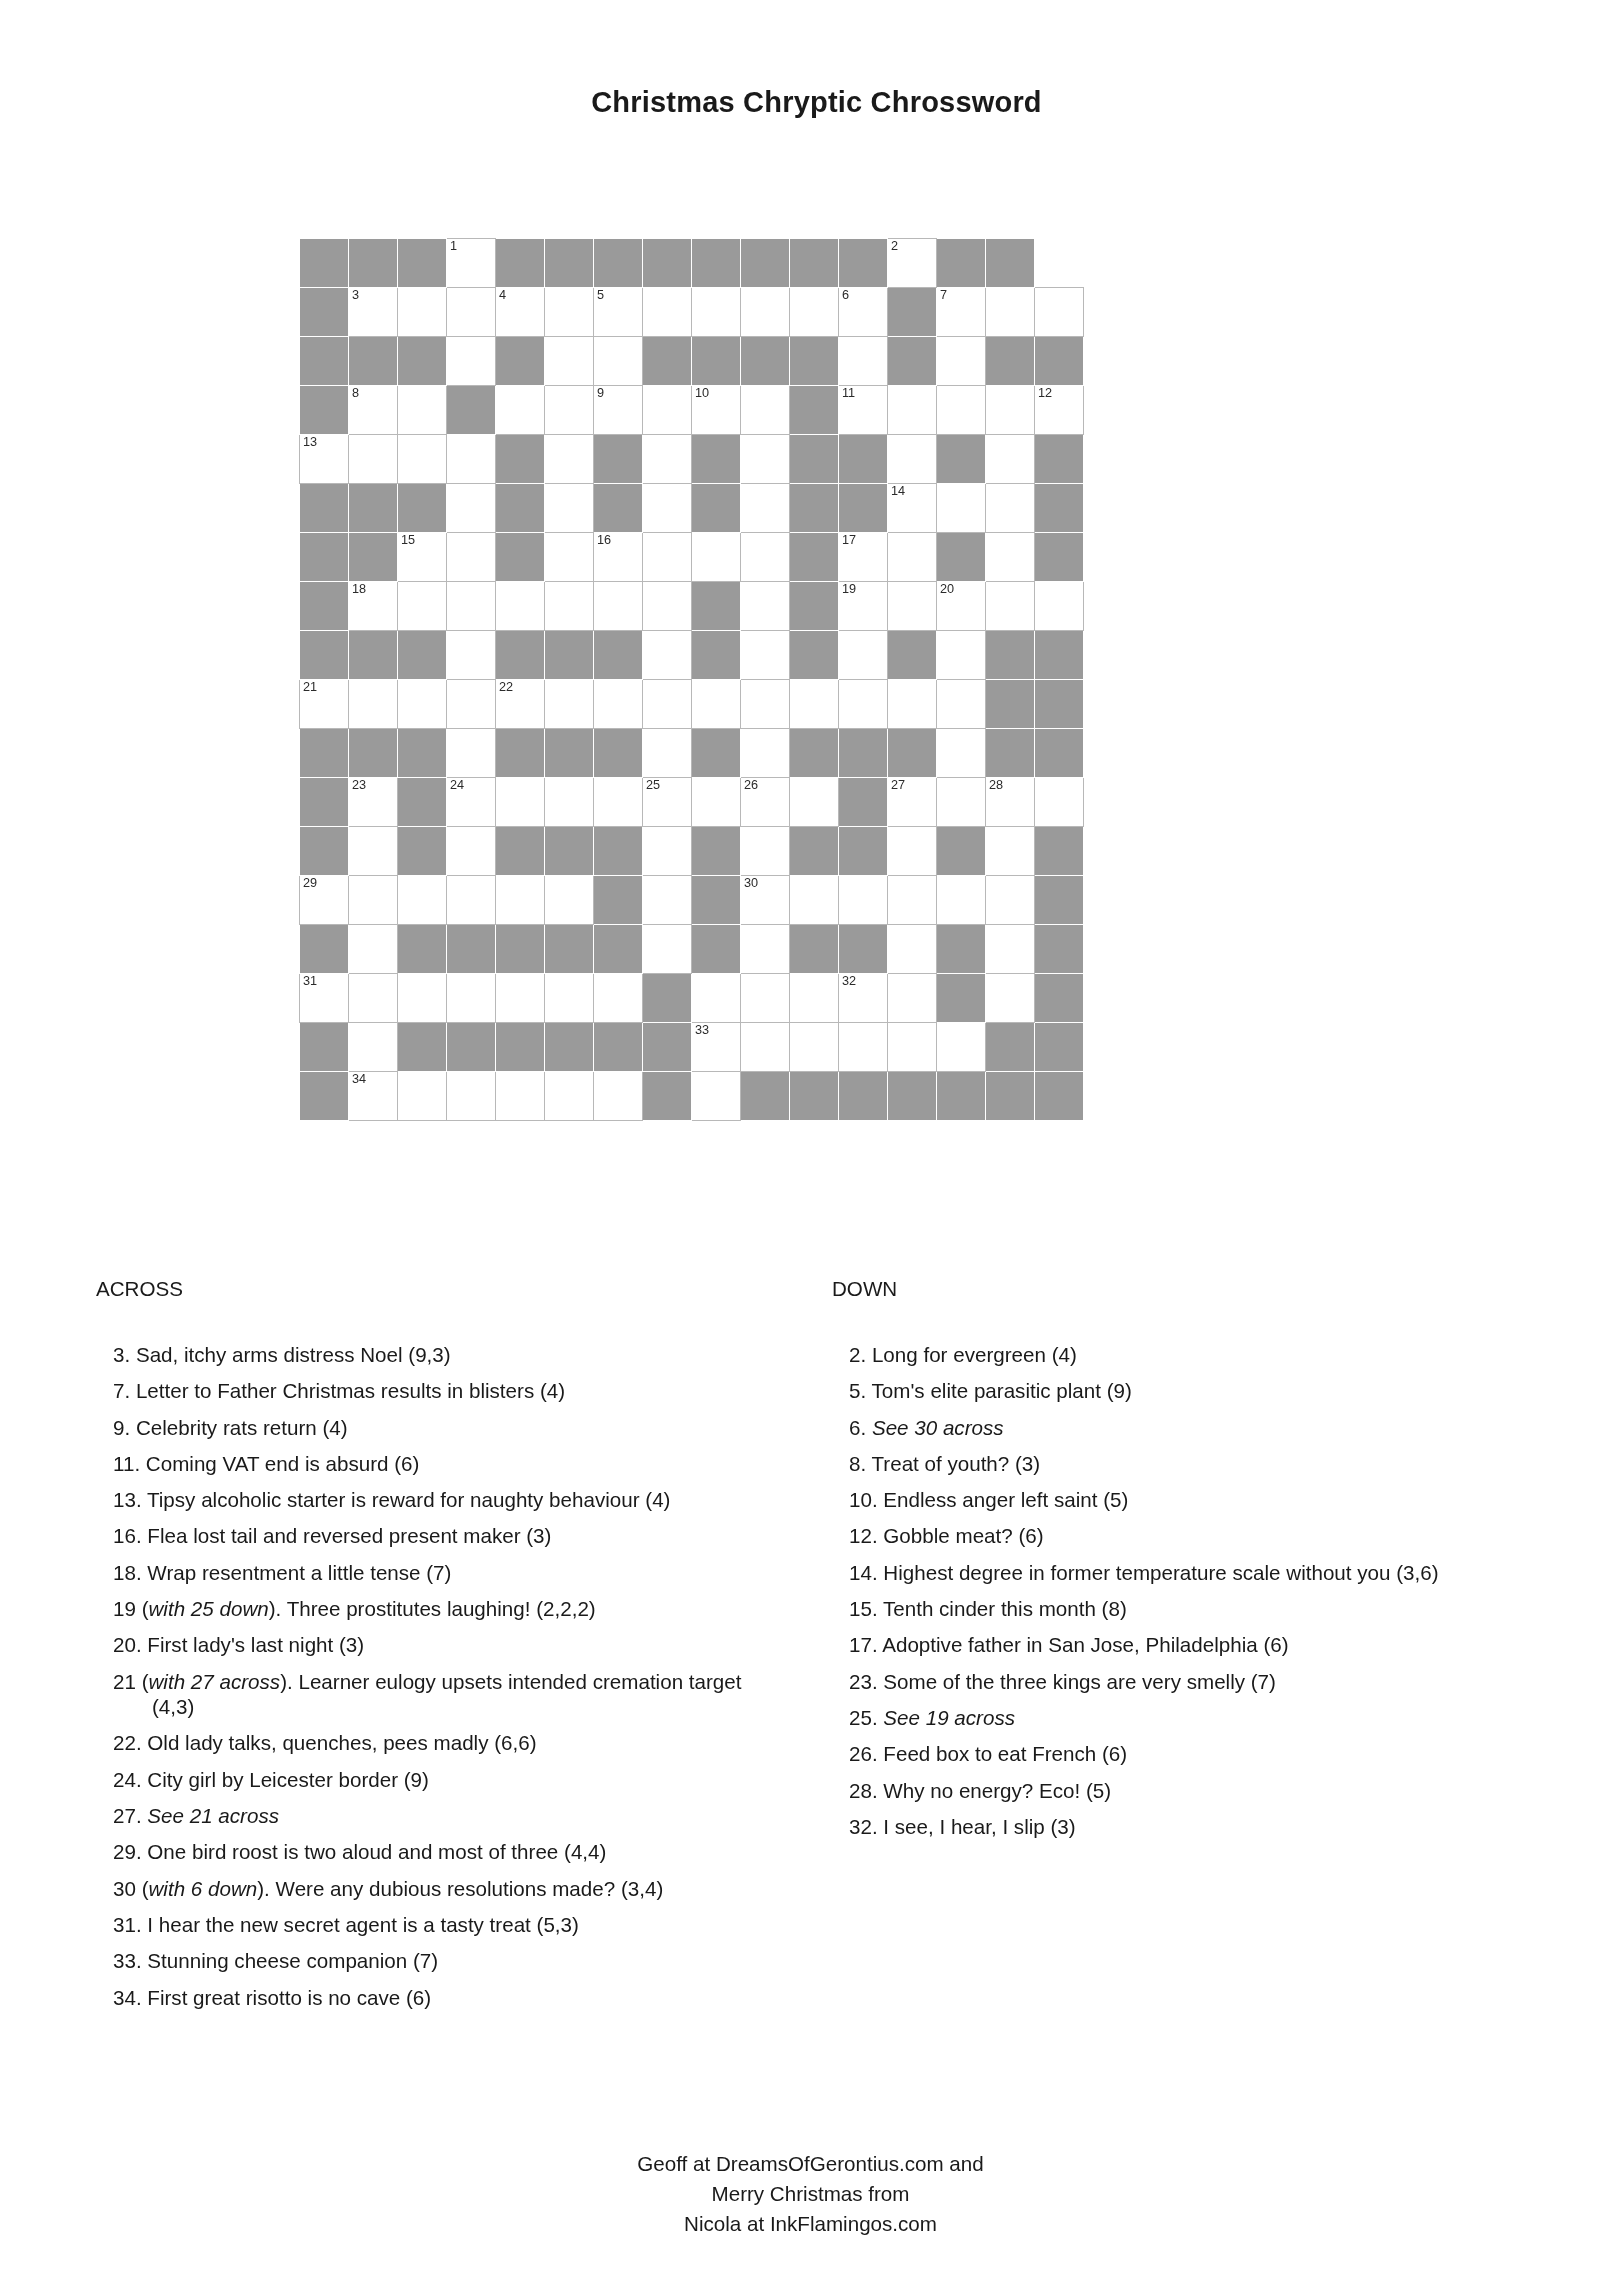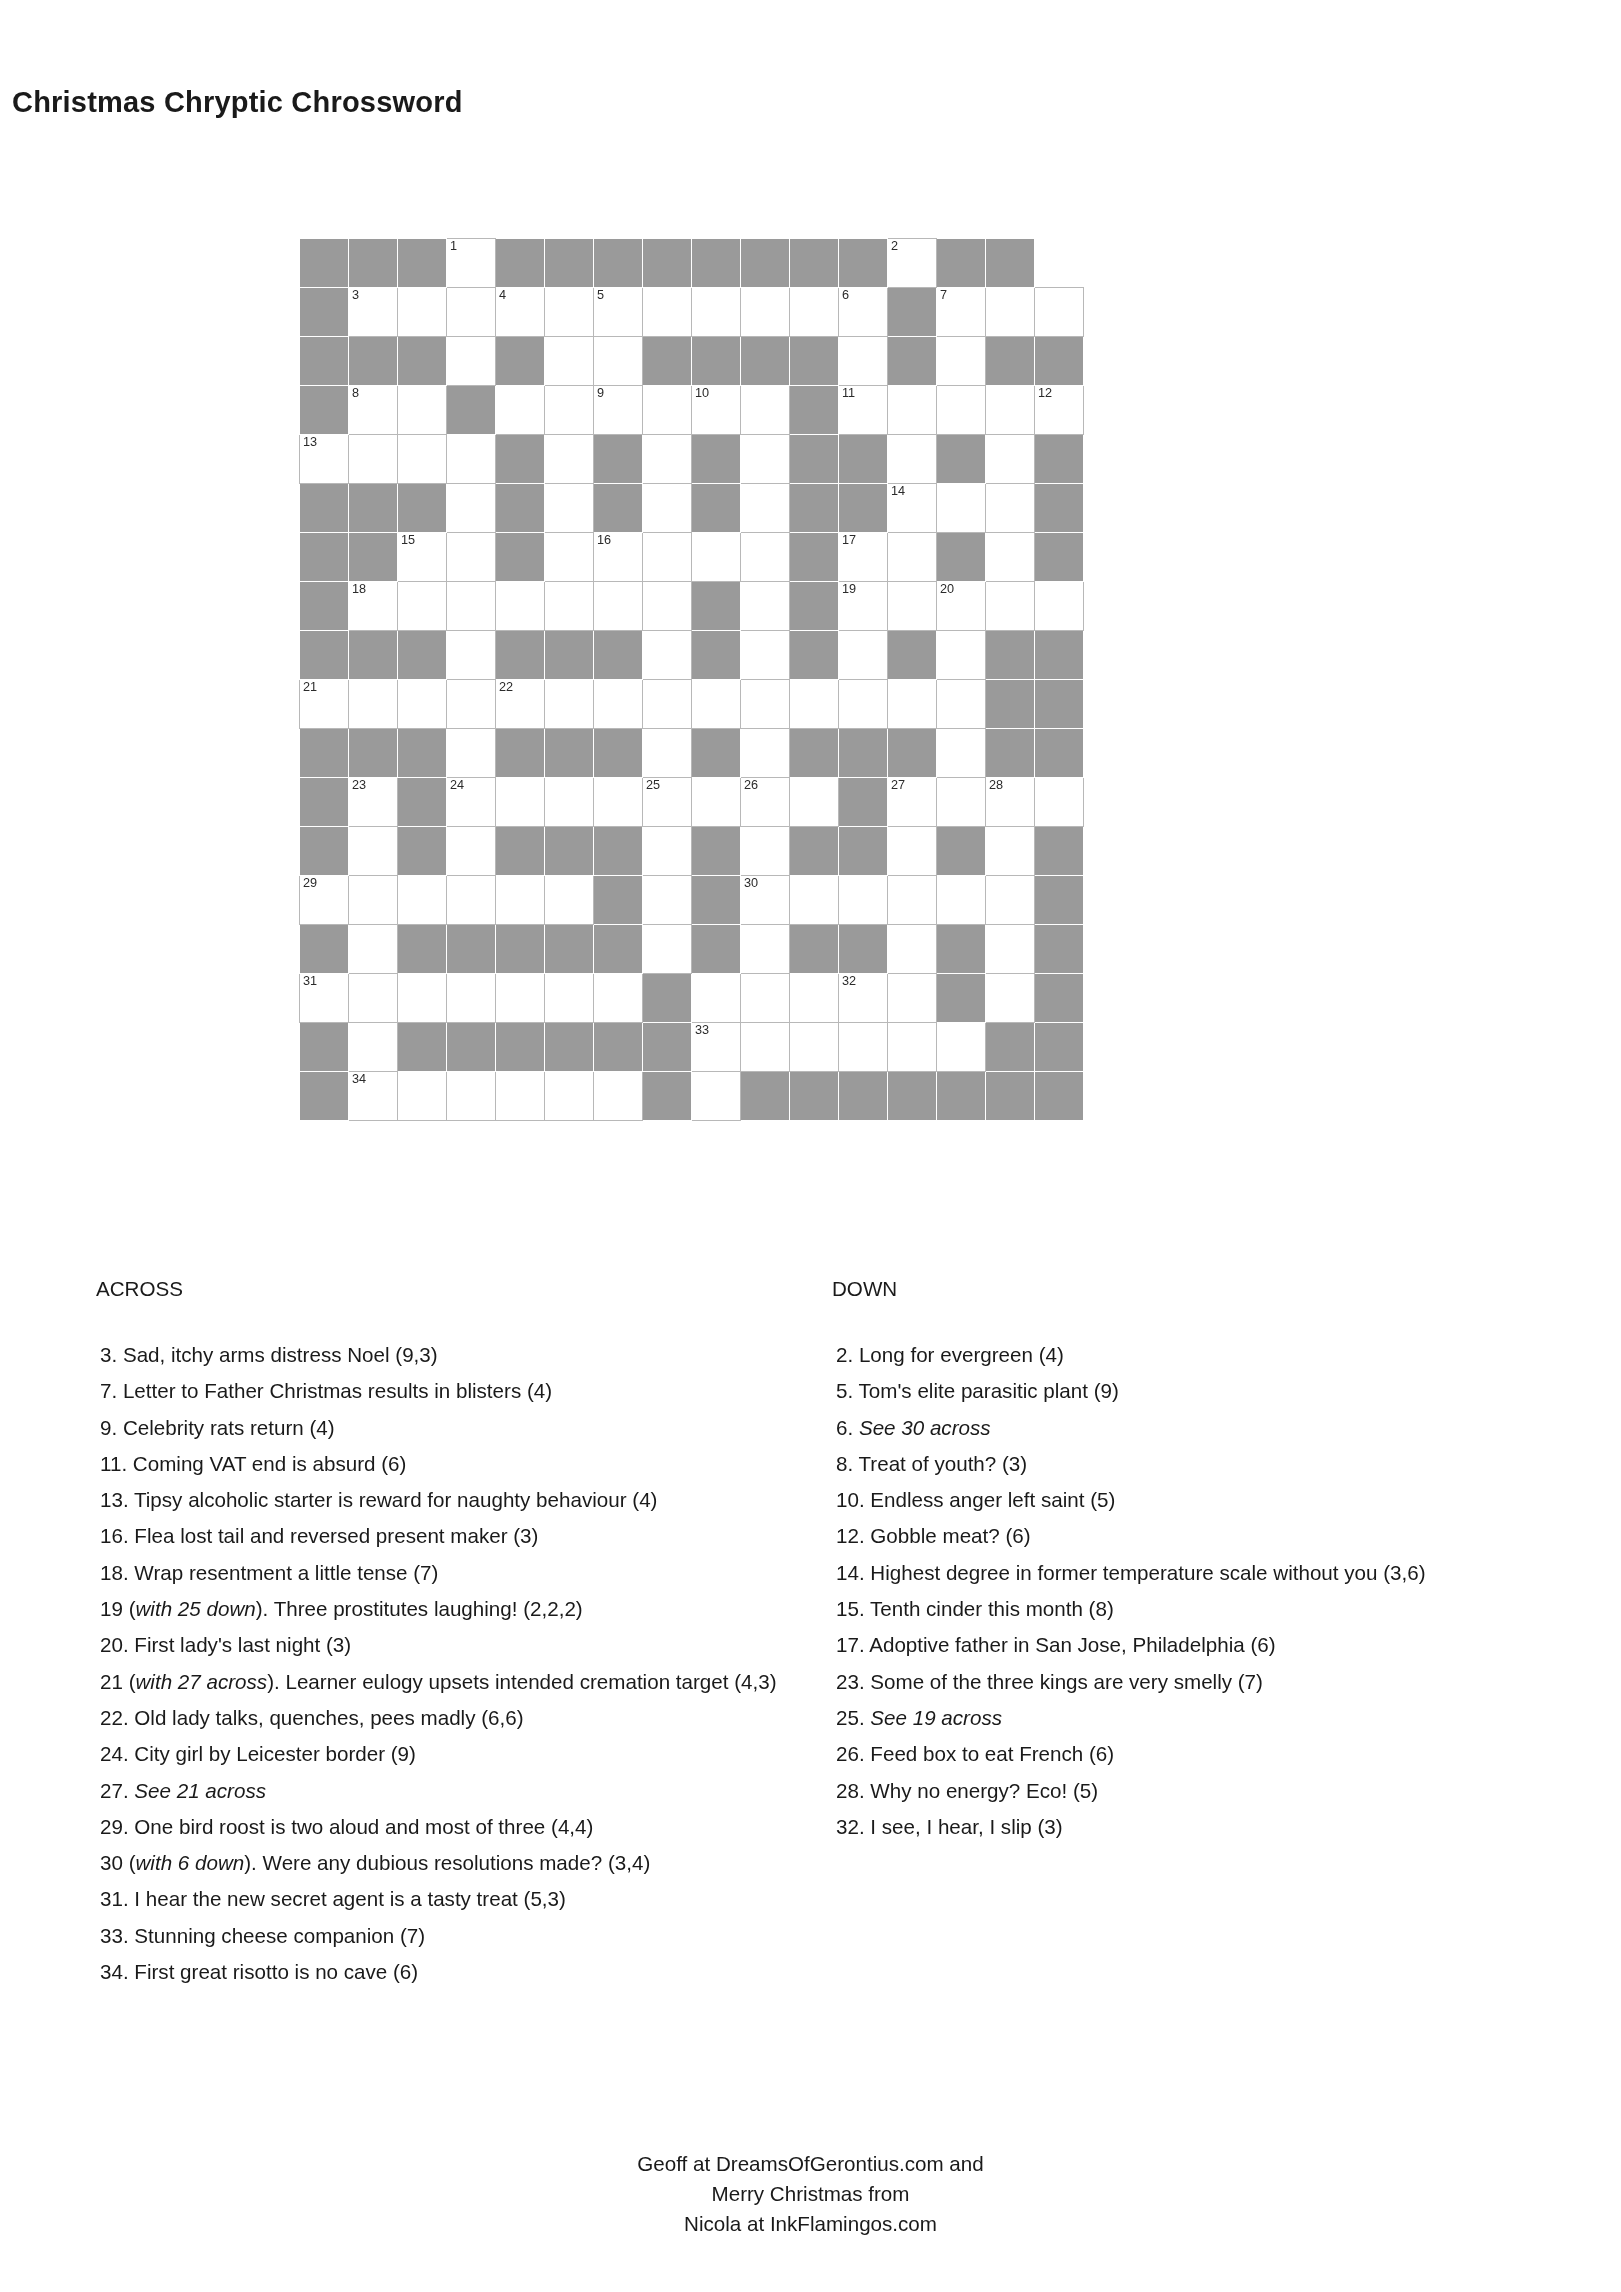--- a/index.html
+++ b/index.html
@@ -16,20 +16,21 @@
     overflow: hidden;
   }
   .page {
     width: 1621px;
     height: 2293px;
     position: relative;
     box-sizing: border-box;
     padding: 0;
   }
   .title {
+    text-align: center;
     font-size: 29px;
     font-weight: bold;
     margin-top: 86px;
     letter-spacing: 0.2px;
     padding-left: 12px;
   }
 
   
   .grid-wrap {
     position: absolute;
@@ -79,21 +80,21 @@
     top: 0;
   }
   .col.across { left: 96px; width: 686px; }
   .col.down   { left: 832px; width: 765px; }
   .col-head {
     font-size: 20.6px;
     margin-bottom: 41px;
   }
   ul.clue-list {
     list-style: none;
-    margin: 4px;
+    margin: 17px;
     padding: 0;
   }
   ul.clue-list li {
     font-size: 20.6px;
     line-height: 25.5px;
     margin-bottom: 10.8px;
     padding-left: 39px;
     text-indent: -39px;
   }
   ul.clue-list li i { font-style: italic; }

